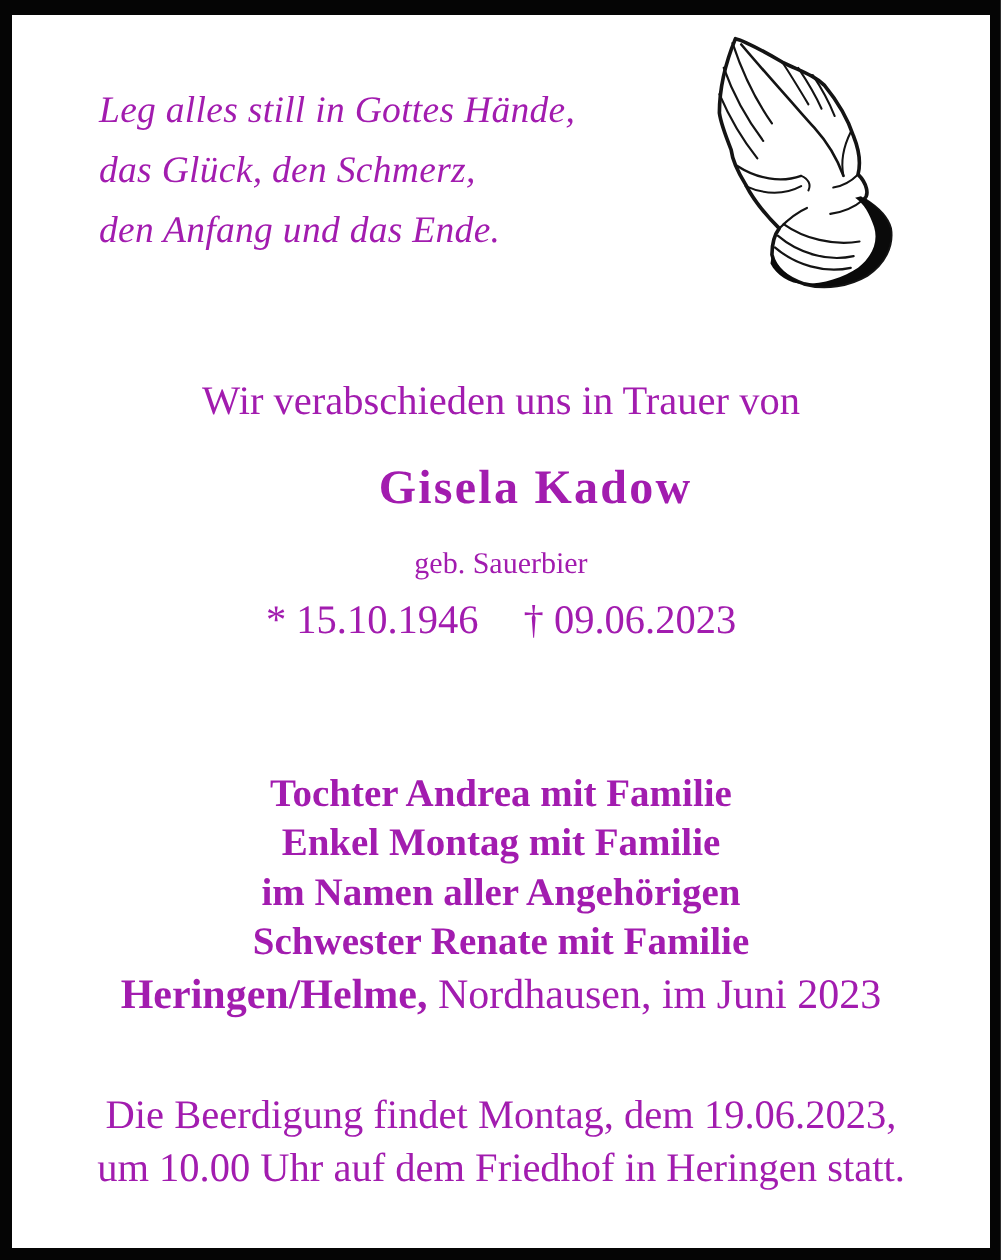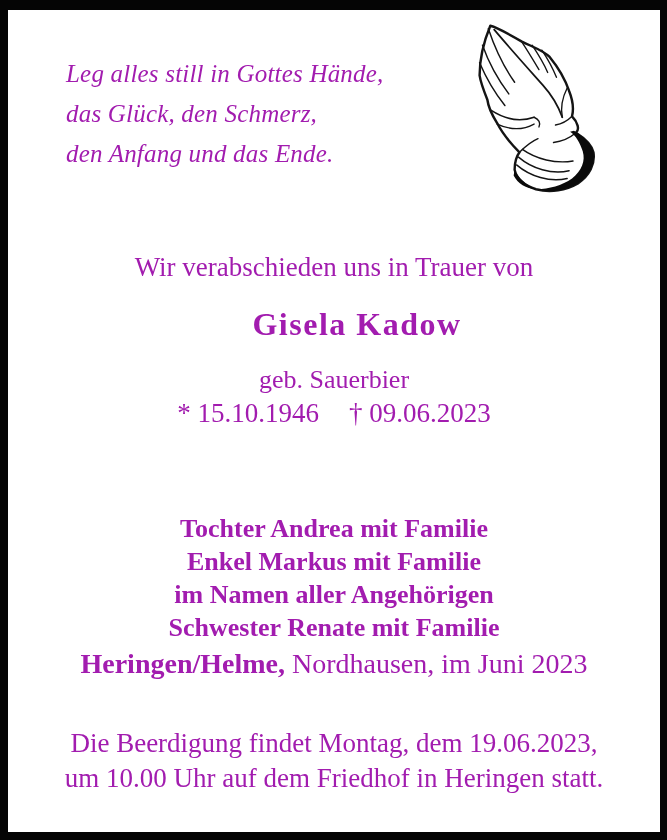--- a/index.html
+++ b/index.html
@@ -60,21 +60,21 @@
   .name {
     top: 288px;
     font-size: 32px;
     font-weight: bold;
     letter-spacing: 1.5px;
     line-height: 52px;
     padding-left: 23px;
   }
   .maiden {
     top: 355px;
-    font-size: 26px;
+    font-size: 20px;
     text-align: center;
   }
   .dates {
     top: 388px;
     font-size: 27px;
     font-feature-settings: "onum";
   }
   .dates .death { margin-left: 30px; }
   .mourners {
     top: 462px;
@@ -170,21 +170,21 @@
     <div class="centered name">Gisela Kadow</div>
 
     <div class="centered maiden">geb. Sauerbier</div>
 
     <div class="centered dates">
       <span class="birth">* 15.10.1946</span><span class="death">† 09.06.2023</span>
     </div>
 
     <div class="centered mourners">
       <div>Tochter Andrea mit Familie</div>
-      <div>Enkel Markus mit Familie</div>
+      <div>Enkel Montag mit Familie</div>
       <div>im Namen aller Angehörigen</div>
       <div>Schwester Renate mit Familie</div>
     </div>
 
     <div class="centered place">
       <span class="bold">Heringen/Helme,</span><span> Nordhausen, im Juni 2023</span>
     </div>
 
     <div class="centered funeral">
       <div>Die Beerdigung findet Montag, dem 19.06.2023,</div>

